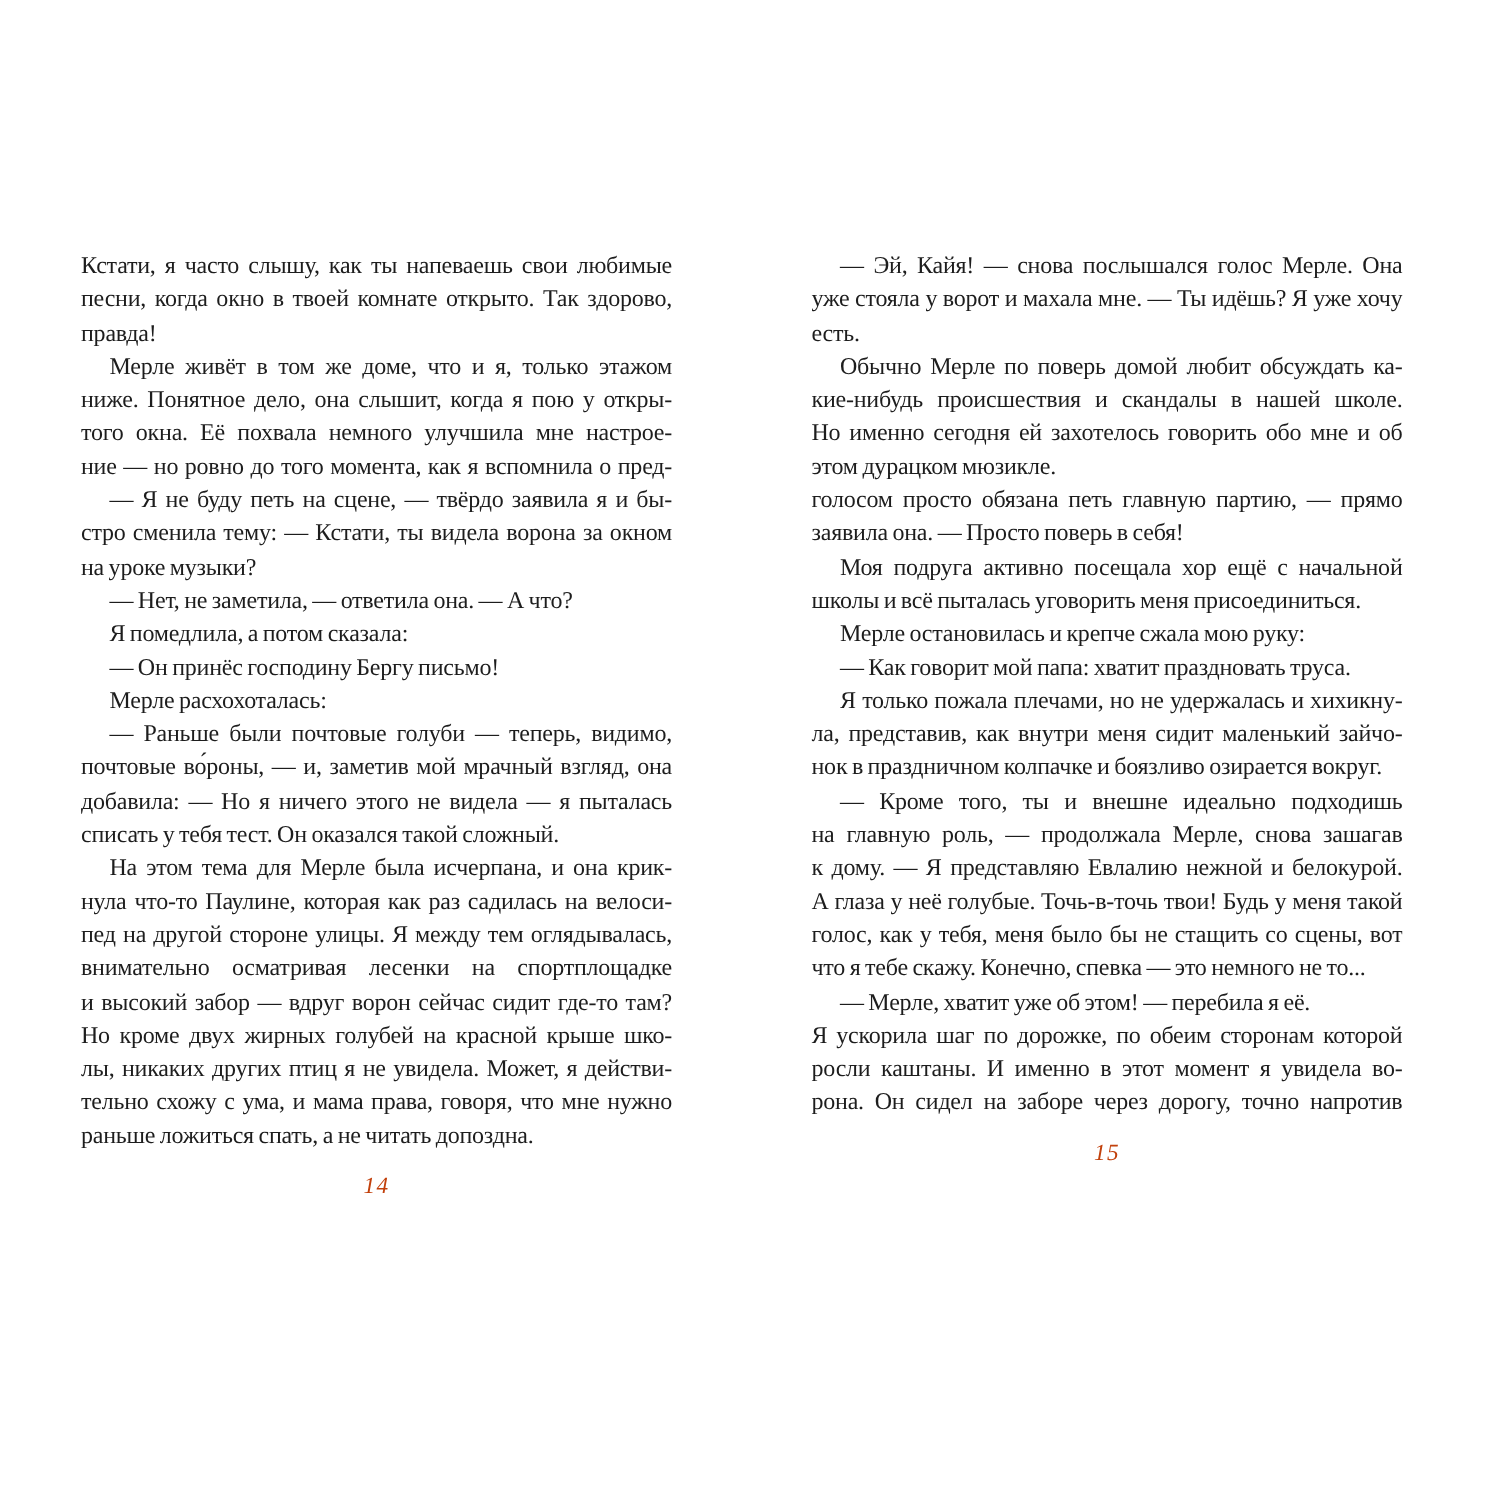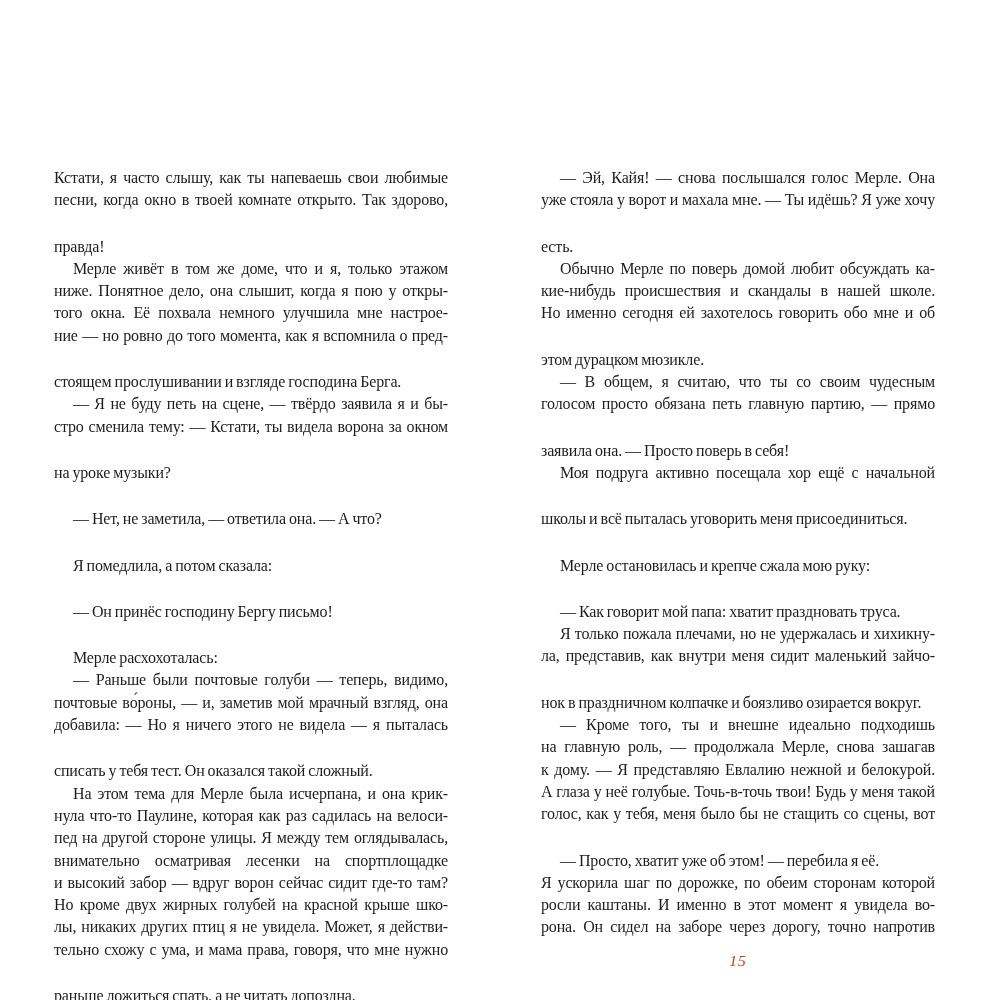--- a/index.html
+++ b/index.html
@@ -32,21 +32,20 @@
     letter-spacing: -0.15px;
     word-spacing: -0.8px;
     text-align: justify;
     text-align-last: justify;
     overflow: hidden;
     white-space: normal;
   }
   .line.end {
     text-align: left;
     text-align-last: left;
-    margin-top: 24px;
   }
   .line.ind {
     text-indent: 19px;
   }
   .page-number {
     margin-top: 13px;
     text-align: center;
     font-style: italic;
     font-size: 15.5px;
     letter-spacing: 1px;
@@ -60,21 +59,20 @@
 
   <div class="page page-left">
     <div class="text-block">
         <div class="line">Кстати, я часто слышу, как ты напеваешь свои любимые</div>
         <div class="line">песни, когда окно в твоей комнате открыто. Так здорово,</div>
         <div class="line end">правда!</div>
         <div class="line ind">Мерле живёт в том же доме, что и я, только этажом</div>
         <div class="line">ниже. Понятное дело, она слышит, когда я пою у откры-</div>
         <div class="line">того окна. Её похвала немного улучшила мне настрое-</div>
         <div class="line">ние — но ровно до того момента, как я вспомнила о пред-</div>
-        <div class="line end">стоящем прослушивании и взгляде господина Берга.</div>
         <div class="line ind">— Я не буду петь на сцене, — твёрдо заявила я и бы-</div>
         <div class="line">стро сменила тему: — Кстати, ты видела ворона за окном</div>
         <div class="line end">на уроке музыки?</div>
         <div class="line ind end">— Нет, не заметила, — ответила она. — А что?</div>
         <div class="line ind end">Я помедлила, а потом сказала:</div>
         <div class="line ind end">— Он принёс господину Бергу письмо!</div>
         <div class="line ind end">Мерле расхохоталась:</div>
         <div class="line ind">— Раньше были почтовые голуби — теперь, видимо,</div>
         <div class="line">почтовые во́роны, — и, заметив мой мрачный взгляд, она</div>
         <div class="line">добавила: — Но я ничего этого не видела — я пыталась</div>
@@ -94,36 +92,36 @@
 
   <div class="page page-right">
     <div class="text-block">
         <div class="line ind">— Эй, Кайя! — снова послышался голос Мерле. Она</div>
         <div class="line">уже стояла у ворот и махала мне. — Ты идёшь? Я уже хочу</div>
         <div class="line end">есть.</div>
         <div class="line ind">Обычно Мерле по поверь домой любит обсуждать ка-</div>
         <div class="line">кие-нибудь происшествия и скандалы в нашей школе.</div>
         <div class="line">Но именно сегодня ей захотелось говорить обо мне и об</div>
         <div class="line end">этом дурацком мюзикле.</div>
-        <div class="line ind">— В общем, я считаю, что ты со своим чудесным</div>
         <div class="line">голосом просто обязана петь главную партию, — прямо</div>
         <div class="line end">заявила она. — Просто поверь в себя!</div>
         <div class="line ind">Моя подруга активно посещала хор ещё с начальной</div>
         <div class="line end">школы и всё пыталась уговорить меня присоединиться.</div>
         <div class="line ind end">Мерле остановилась и крепче сжала мою руку:</div>
         <div class="line ind end">— Как говорит мой папа: хватит праздновать труса.</div>
         <div class="line ind">Я только пожала плечами, но не удержалась и хихикну-</div>
         <div class="line">ла, представив, как внутри меня сидит маленький зайчо-</div>
         <div class="line end">нок в праздничном колпачке и боязливо озирается вокруг.</div>
         <div class="line ind">— Кроме того, ты и внешне идеально подходишь</div>
         <div class="line">на главную роль, — продолжала Мерле, снова зашагав</div>
         <div class="line">к дому. — Я представляю Евлалию нежной и белокурой.</div>
         <div class="line">А глаза у неё голубые. Точь-в-точь твои! Будь у меня такой</div>
         <div class="line">голос, как у тебя, меня было бы не стащить со сцены, вот</div>
-        <div class="line ind end">— Просто, хватит уже об этом! — перебила я её.</div>
+        <div class="line end">что я тебе скажу. Конечно, спевка — это немного не то...</div>
+        <div class="line ind end">— Мерле, хватит уже об этом! — перебила я её.</div>
         <div class="line">Я ускорила шаг по дорожке, по обеим сторонам которой</div>
         <div class="line">росли каштаны. И именно в этот момент я увидела во-</div>
         <div class="line">рона. Он сидел на заборе через дорогу, точно напротив</div>
       </div>
     <div class="page-number">15</div>
   </div>
 
 </div>
 
 </body></html>

